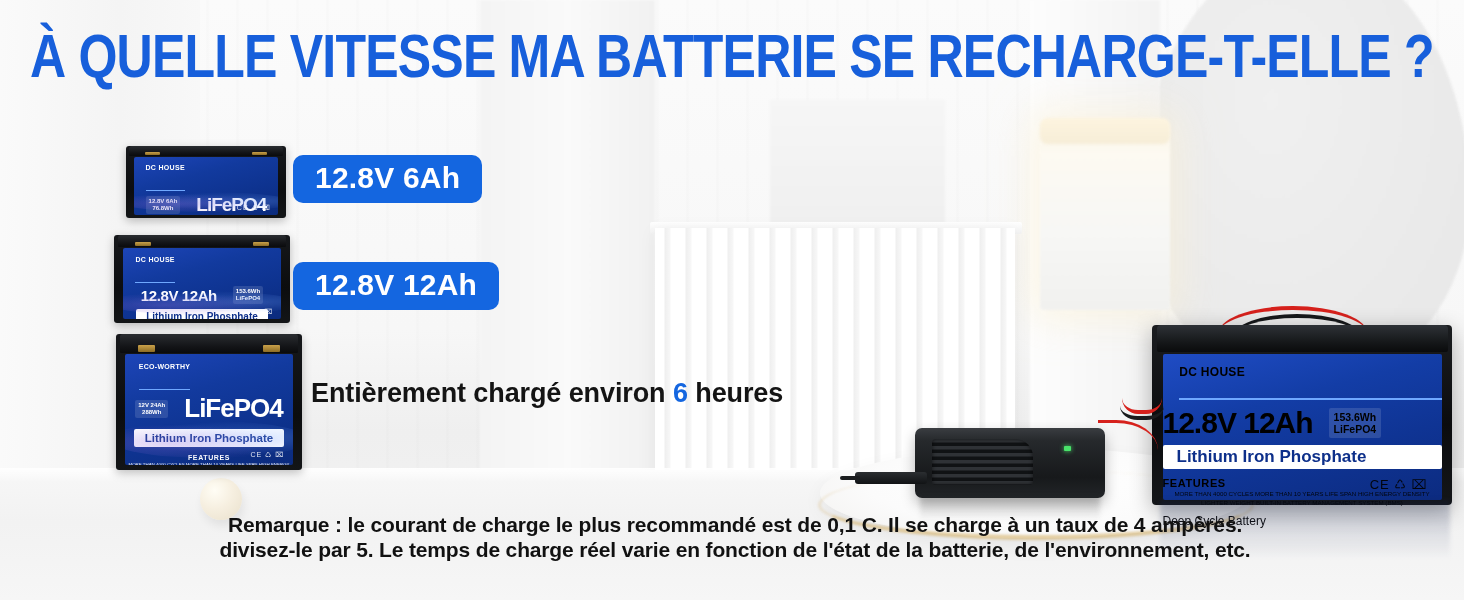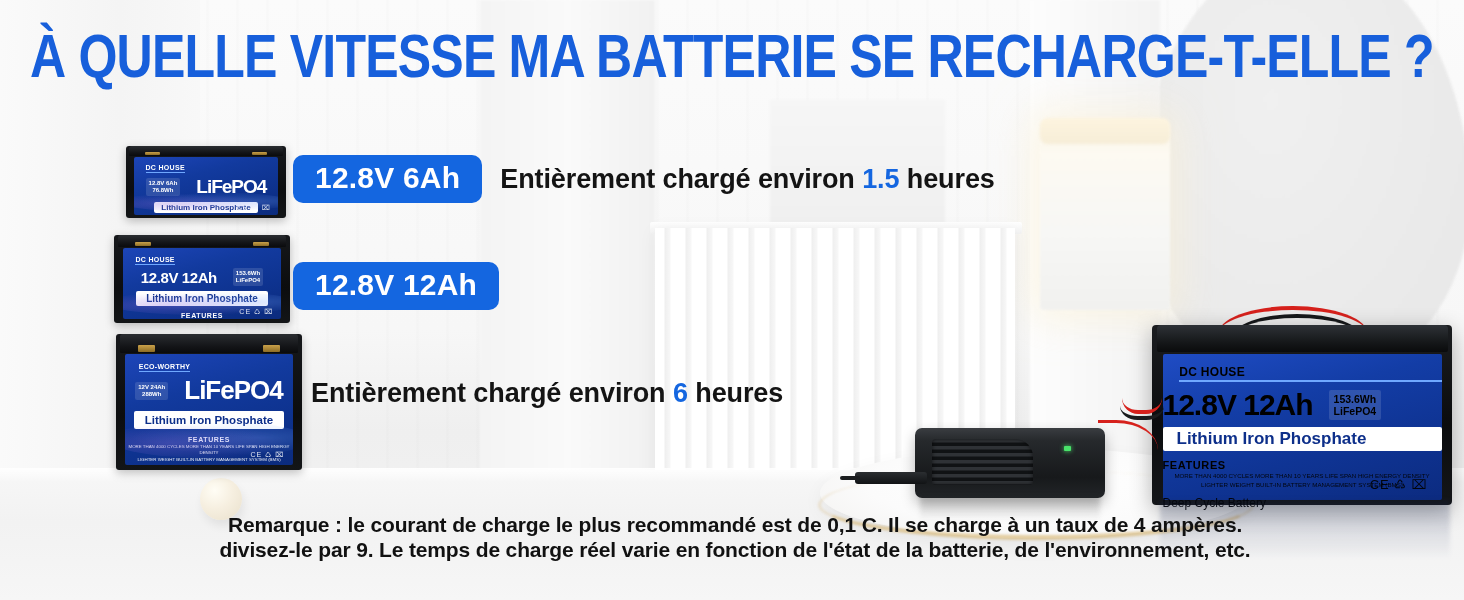--- a/index.html
+++ b/index.html
@@ -189,21 +189,21 @@
     position:absolute; left:-10%; right:-10%; bottom:6%; height:34%;
     background:
       radial-gradient(ellipse at 30% 60%, rgba(150,110,220,.30), rgba(150,110,220,0) 60%),
       radial-gradient(ellipse at 75% 45%, rgba(120,170,255,.26), rgba(120,170,255,0) 60%);
     border-radius:50%;
     pointer-events:none;
   }
   .brand{
     font-size:7px; font-weight:bold; letter-spacing:.3px;
     margin-top:5%; align-self:flex-start; margin-left:8%;
-    border-bottom:1.4px solid #6fa8ff; padding-bottom:1px;
+    border-bottom:1.4px solid #6fa8ff; padding-bottom:19px;
   }
   .bigline{ display:flex; align-items:center; gap:16px; margin-top:2%; }
   .spec-small{
     font-size:6px; line-height:7px; font-weight:bold; text-align:center;
     background:rgba(255,255,255,.13); padding:2px 3px; border-radius:2px;
   }
   .volt{ font-size:17px; font-weight:bold; letter-spacing:-.4px; }
   .lifepo{ font-size:23px; font-weight:bold; letter-spacing:-1px; }
   .lip-box{
     margin-top:3%;
@@ -441,37 +441,32 @@
     <div class="charger-body"></div>
     <div class="vent"></div>
     <div class="led"></div>
   </div>
   <div class="plug"></div>
   <div class="plug-tip"></div>
   <div class="charger-refl"></div>
 
   <div class="row" style="left:293px; top:155px;">
     <div class="badge">12.8V 6Ah</div>
-    <div class="desc">
-      <span>Entièrement chargé environ</span>
-      <span class="hours">1.5</span>
-      <span>heures</span>
-    </div>
   </div>
 
   <div class="row" style="left:293px; top:262px;">
     <div class="badge">12.8V 12Ah</div>
   </div>
 
   <div class="row" style="left:293px; top:378px;">
     <div class="desc">
       <span>Entièrement chargé environ</span>
       <span class="hours">6</span>
       <span>heures</span>
     </div>
   </div>
 
   <div class="note">
     <div>Remarque : le courant de charge le plus recommandé est de 0,1 C. Il se charge à un taux de 4 ampères.</div>
-    <div>divisez-le par 9. Le temps de charge réel varie en fonction de l'état de la batterie, de l'environnement, etc.</div>
+    <div>divisez-le par 5. Le temps de charge réel varie en fonction de l'état de la batterie, de l'environnement, etc.</div>
   </div>
 
 </div>
 
 </body></html>

